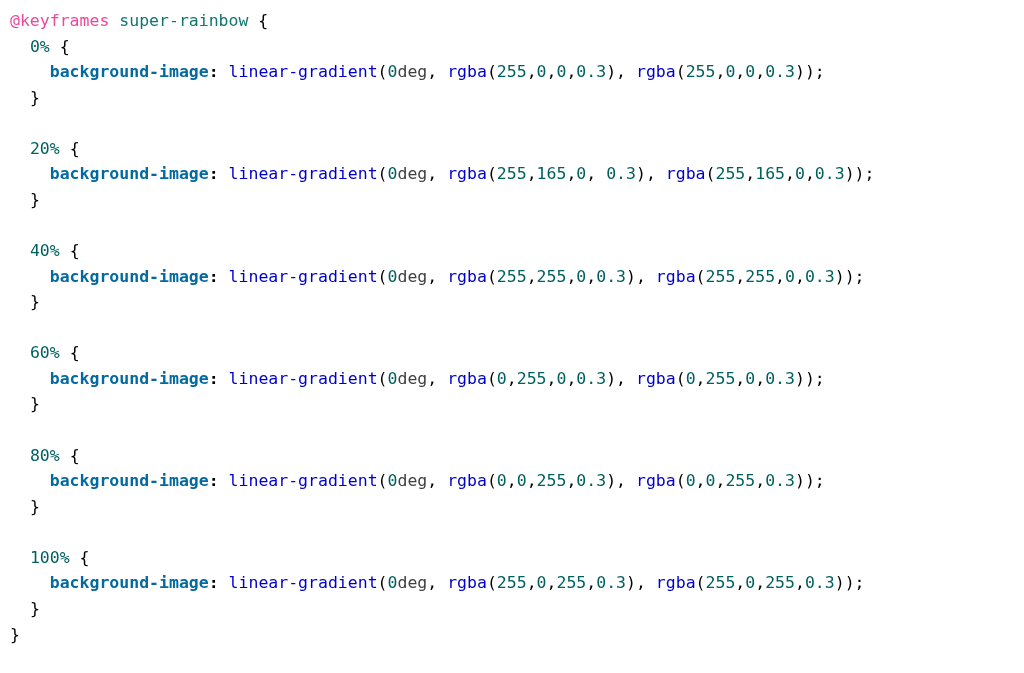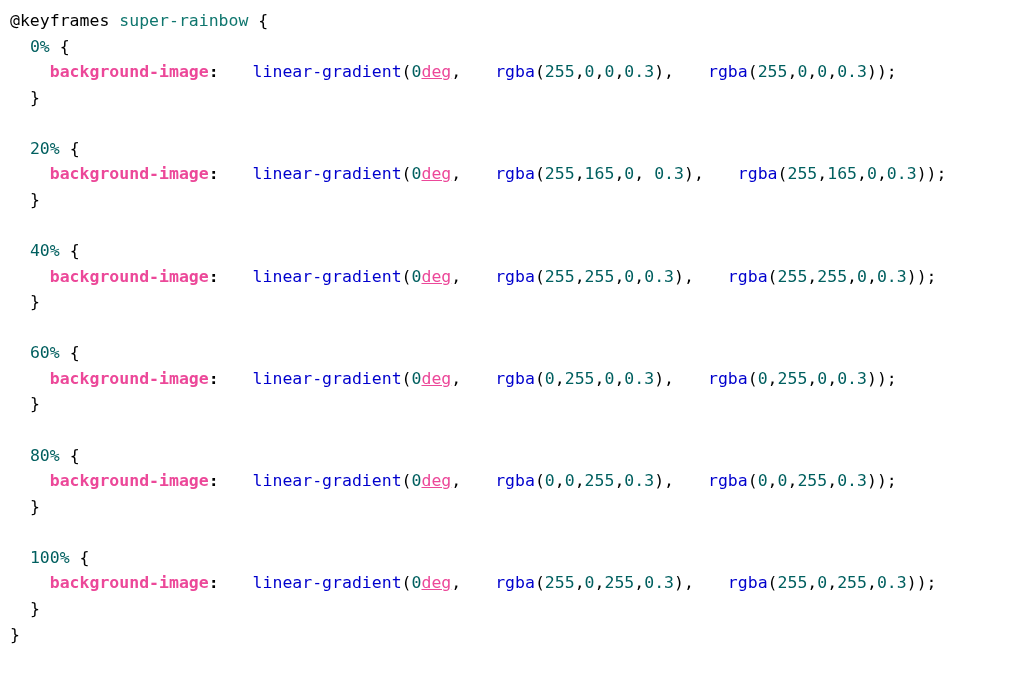--- a/index.html
+++ b/index.html
@@ -11,27 +11,27 @@
       line-height: 1.55;
       color: #000000;
     }
     pre {
       margin: 0;
       white-space: pre;
     }
     .line {
       display: block;
     }
-    .tok-atrule   { color: #000000; }   
+    .tok-atrule   { color: #ec4899; }   
     .tok-name     { color: #0f766e; }   
     .tok-punct    { color: #000000; }   
     .tok-pct      { color: #005f5f; }   
-    .tok-prop     { color: #ec4899; font-weight: bold; }
+    .tok-prop     { color: #0369a1; font-weight: bold; }
     .tok-colon    { color: #000000; font-weight: bold; }
-    .tok-func     { color: #0000cd; margin-left: 24px; }   
+    .tok-func     { color: #0000cd; }   
     .tok-paren    { color: #000000; }
     .tok-num      { color: #005f5f; }   
-    .tok-deg      { color: #ec4899; text-decoration: underline; }   
+    .tok-deg      { color: #404040; }   
   </style>
 </head>
 <body>
 
 <pre id="code"><span class="line"><span class="tok-atrule">@keyframes</span> <span class="tok-name">super-rainbow</span> <span class="tok-punct">{</span></span><span class="line">  <span class="tok-pct">0%</span> <span class="tok-punct">{</span></span><span class="line">    <span class="tok-prop">background-image</span><span class="tok-colon">:</span> <span class="tok-func">linear-gradient</span><span class="tok-paren">(</span><span class="tok-num">0</span><span class="tok-deg">deg</span><span class="tok-punct">,</span> <span class="tok-func">rgba</span><span class="tok-paren">(</span><span class="tok-num">255</span><span class="tok-punct">,</span><span class="tok-num">0</span><span class="tok-punct">,</span><span class="tok-num">0</span><span class="tok-punct">,</span><span class="tok-num">0.3</span><span class="tok-paren">)</span><span class="tok-punct">,</span> <span class="tok-func">rgba</span><span class="tok-paren">(</span><span class="tok-num">255</span><span class="tok-punct">,</span><span class="tok-num">0</span><span class="tok-punct">,</span><span class="tok-num">0</span><span class="tok-punct">,</span><span class="tok-num">0.3</span><span class="tok-paren">)</span><span class="tok-paren">)</span><span class="tok-punct">;</span></span><span class="line">  <span class="tok-punct">}</span></span><span class="line">&nbsp;</span><span class="line">  <span class="tok-pct">20%</span> <span class="tok-punct">{</span></span><span class="line">    <span class="tok-prop">background-image</span><span class="tok-colon">:</span> <span class="tok-func">linear-gradient</span><span class="tok-paren">(</span><span class="tok-num">0</span><span class="tok-deg">deg</span><span class="tok-punct">,</span> <span class="tok-func">rgba</span><span class="tok-paren">(</span><span class="tok-num">255</span><span class="tok-punct">,</span><span class="tok-num">165</span><span class="tok-punct">,</span><span class="tok-num">0</span><span class="tok-punct">,</span> <span class="tok-num">0.3</span><span class="tok-paren">)</span><span class="tok-punct">,</span> <span class="tok-func">rgba</span><span class="tok-paren">(</span><span class="tok-num">255</span><span class="tok-punct">,</span><span class="tok-num">165</span><span class="tok-punct">,</span><span class="tok-num">0</span><span class="tok-punct">,</span><span class="tok-num">0.3</span><span class="tok-paren">)</span><span class="tok-paren">)</span><span class="tok-punct">;</span></span><span class="line">  <span class="tok-punct">}</span></span><span class="line">&nbsp;</span><span class="line">  <span class="tok-pct">40%</span> <span class="tok-punct">{</span></span><span class="line">    <span class="tok-prop">background-image</span><span class="tok-colon">:</span> <span class="tok-func">linear-gradient</span><span class="tok-paren">(</span><span class="tok-num">0</span><span class="tok-deg">deg</span><span class="tok-punct">,</span> <span class="tok-func">rgba</span><span class="tok-paren">(</span><span class="tok-num">255</span><span class="tok-punct">,</span><span class="tok-num">255</span><span class="tok-punct">,</span><span class="tok-num">0</span><span class="tok-punct">,</span><span class="tok-num">0.3</span><span class="tok-paren">)</span><span class="tok-punct">,</span> <span class="tok-func">rgba</span><span class="tok-paren">(</span><span class="tok-num">255</span><span class="tok-punct">,</span><span class="tok-num">255</span><span class="tok-punct">,</span><span class="tok-num">0</span><span class="tok-punct">,</span><span class="tok-num">0.3</span><span class="tok-paren">)</span><span class="tok-paren">)</span><span class="tok-punct">;</span></span><span class="line">  <span class="tok-punct">}</span></span><span class="line">&nbsp;</span><span class="line">  <span class="tok-pct">60%</span> <span class="tok-punct">{</span></span><span class="line">    <span class="tok-prop">background-image</span><span class="tok-colon">:</span> <span class="tok-func">linear-gradient</span><span class="tok-paren">(</span><span class="tok-num">0</span><span class="tok-deg">deg</span><span class="tok-punct">,</span> <span class="tok-func">rgba</span><span class="tok-paren">(</span><span class="tok-num">0</span><span class="tok-punct">,</span><span class="tok-num">255</span><span class="tok-punct">,</span><span class="tok-num">0</span><span class="tok-punct">,</span><span class="tok-num">0.3</span><span class="tok-paren">)</span><span class="tok-punct">,</span> <span class="tok-func">rgba</span><span class="tok-paren">(</span><span class="tok-num">0</span><span class="tok-punct">,</span><span class="tok-num">255</span><span class="tok-punct">,</span><span class="tok-num">0</span><span class="tok-punct">,</span><span class="tok-num">0.3</span><span class="tok-paren">)</span><span class="tok-paren">)</span><span class="tok-punct">;</span></span><span class="line">  <span class="tok-punct">}</span></span><span class="line">&nbsp;</span><span class="line">  <span class="tok-pct">80%</span> <span class="tok-punct">{</span></span><span class="line">    <span class="tok-prop">background-image</span><span class="tok-colon">:</span> <span class="tok-func">linear-gradient</span><span class="tok-paren">(</span><span class="tok-num">0</span><span class="tok-deg">deg</span><span class="tok-punct">,</span> <span class="tok-func">rgba</span><span class="tok-paren">(</span><span class="tok-num">0</span><span class="tok-punct">,</span><span class="tok-num">0</span><span class="tok-punct">,</span><span class="tok-num">255</span><span class="tok-punct">,</span><span class="tok-num">0.3</span><span class="tok-paren">)</span><span class="tok-punct">,</span> <span class="tok-func">rgba</span><span class="tok-paren">(</span><span class="tok-num">0</span><span class="tok-punct">,</span><span class="tok-num">0</span><span class="tok-punct">,</span><span class="tok-num">255</span><span class="tok-punct">,</span><span class="tok-num">0.3</span><span class="tok-paren">)</span><span class="tok-paren">)</span><span class="tok-punct">;</span></span><span class="line">  <span class="tok-punct">}</span></span><span class="line">&nbsp;</span><span class="line">  <span class="tok-pct">100%</span> <span class="tok-punct">{</span></span><span class="line">    <span class="tok-prop">background-image</span><span class="tok-colon">:</span> <span class="tok-func">linear-gradient</span><span class="tok-paren">(</span><span class="tok-num">0</span><span class="tok-deg">deg</span><span class="tok-punct">,</span> <span class="tok-func">rgba</span><span class="tok-paren">(</span><span class="tok-num">255</span><span class="tok-punct">,</span><span class="tok-num">0</span><span class="tok-punct">,</span><span class="tok-num">255</span><span class="tok-punct">,</span><span class="tok-num">0.3</span><span class="tok-paren">)</span><span class="tok-punct">,</span> <span class="tok-func">rgba</span><span class="tok-paren">(</span><span class="tok-num">255</span><span class="tok-punct">,</span><span class="tok-num">0</span><span class="tok-punct">,</span><span class="tok-num">255</span><span class="tok-punct">,</span><span class="tok-num">0.3</span><span class="tok-paren">)</span><span class="tok-paren">)</span><span class="tok-punct">;</span></span><span class="line">  <span class="tok-punct">}</span></span><span class="line"><span class="tok-punct">}</span></span></pre>
 
 </body></html>

